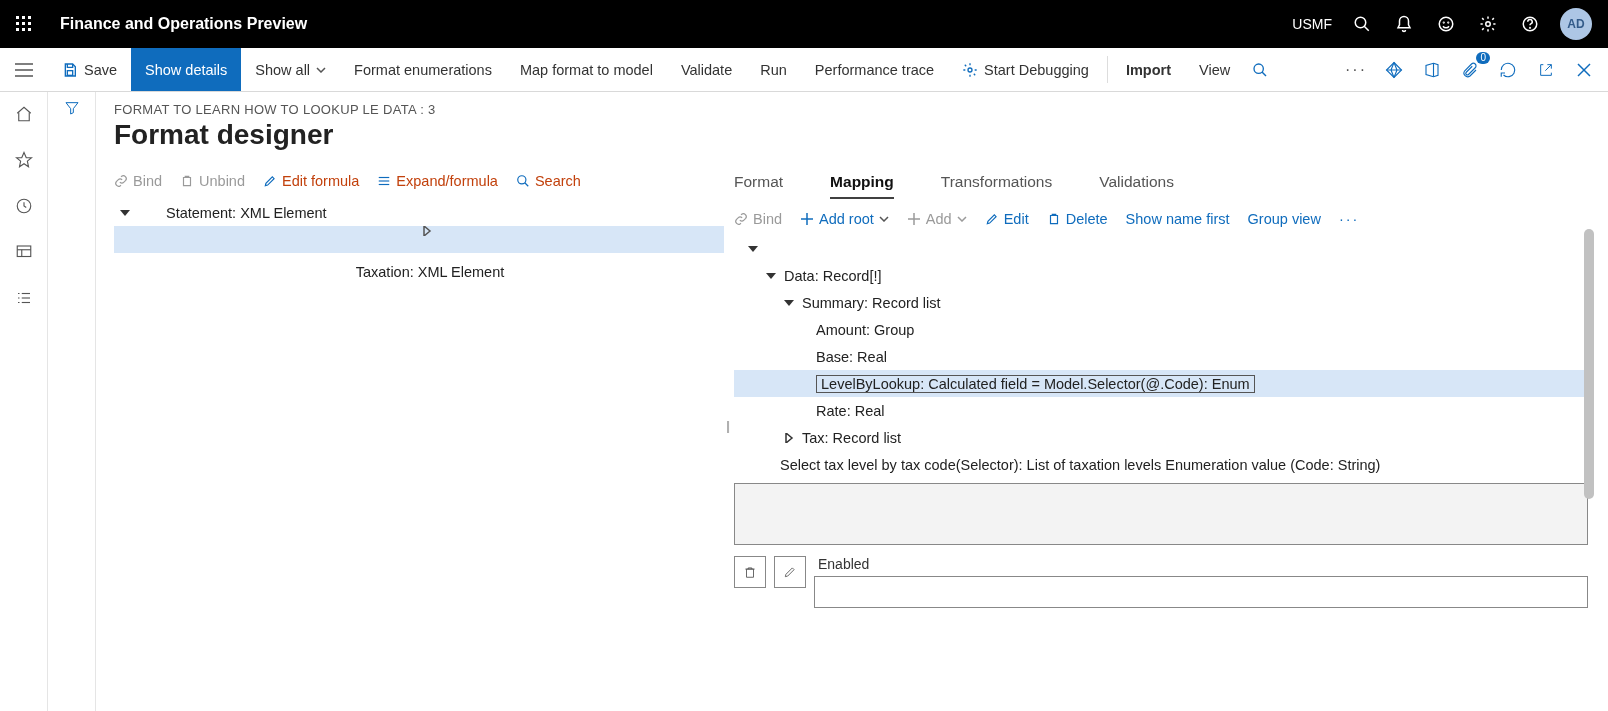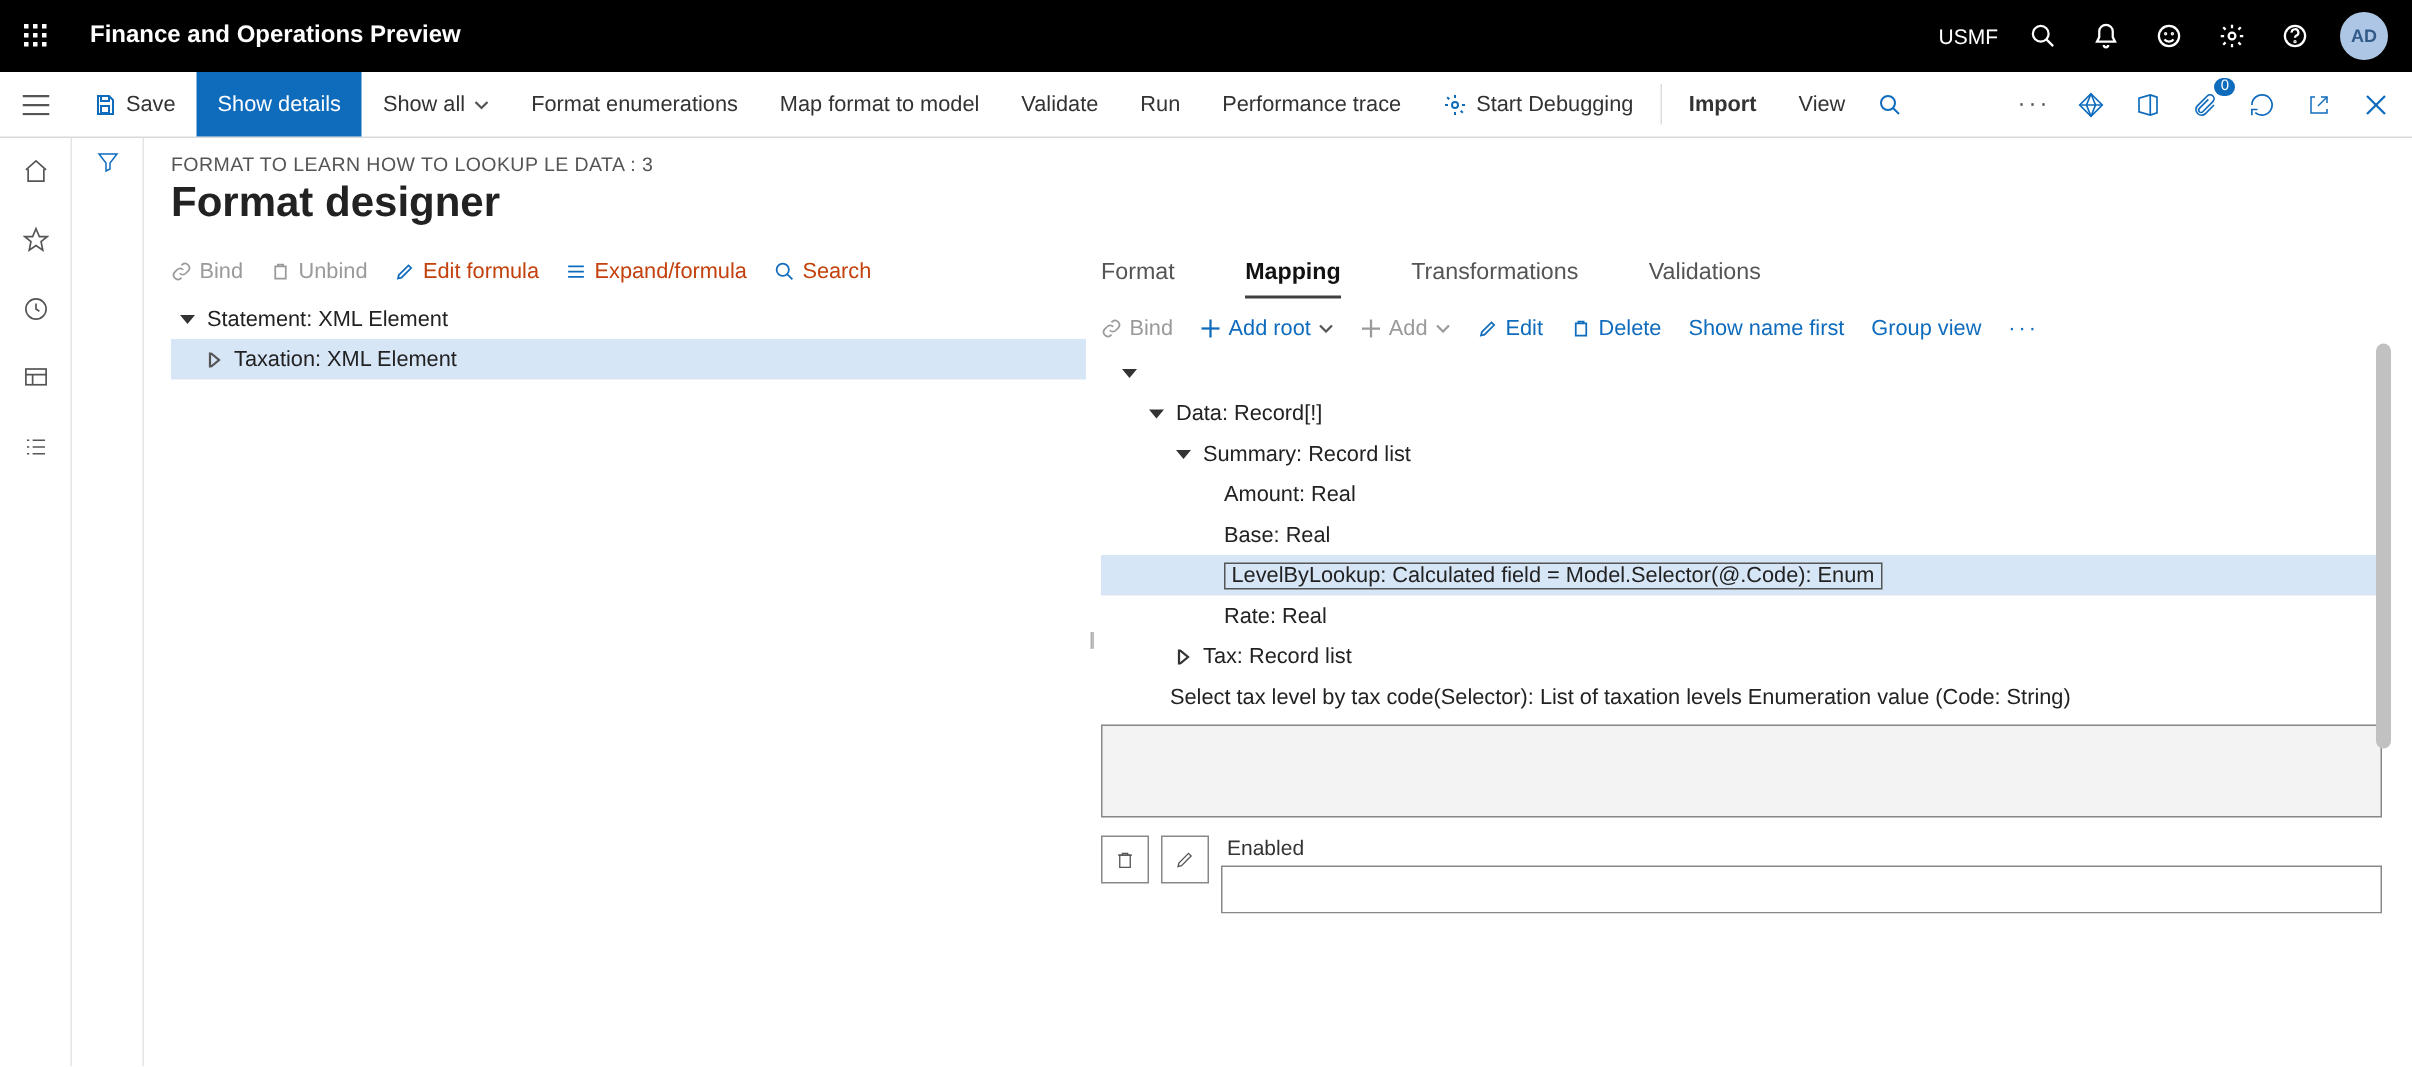--- a/index.html
+++ b/index.html
@@ -42,22 +42,22 @@
 .leftpanel { width: 610px; }
 .rightpanel { flex: 1; position: relative; }
 
 
 .ptoolbar { display: flex; align-items: center; gap: 18px; padding: 4px 0 10px 0; font-size: 14.5px; }
 .ptoolbar .tbtn { display: flex; align-items: center; gap: 5px; cursor: pointer; color: #c2410c; }
 .ptoolbar .tbtn.disabled { color: #9a9a9a; cursor: default; }
 
 
 .tree { font-size: 14.5px; color: #222; }
-.tree-row { display: flex; align-items: center; height: 27px; padding-left: 4px; }
-.tree-row.selected { background: #d7e6f7; }
+.tree-row { display: flex; align-items: center; height: 27px; padding-left: 4px; gap: 28px; }
+.tree-row.selected { background: #d7e6f7; flex-direction: column; }
 .twist { width: 14px; height: 14px; margin-right: 6px; display: inline-flex; align-items: center; justify-content: center; cursor: pointer; color: #333; }
 .indent1 { padding-left: 22px; }
 
 
 .tabs { display: flex; gap: 47px; font-size: 15.5px; color: #555; margin-bottom: 12px; padding-top: 4px; }
 .tab { cursor: pointer; padding-bottom: 6px; }
 .tab.active { color: #111; font-weight: 600; border-bottom: 2px solid #404040; }
 
 
 .rtoolbar { display: flex; align-items: center; gap: 18px; font-size: 14.5px; padding-bottom: 8px; }
@@ -439,21 +439,21 @@
           </div>
           <div class="mrow pad2">
             <span class="twist">
                 <svg width="10" height="10" viewBox="0 0 10 10" fill="#333">
                   <path d="M0 2l5 6 5-6z"></path>
                 </svg>
               </span>
             <span>Summary: Record list</span>
           </div>
           <div class="mrow pad3n">
-              <span>Amount: Real</span>
+              <span>Amount: Group</span>
             </div>
           <div class="mrow pad3n">
               <span>Base: Real</span>
             </div>
           <div class="mrow pad3n selected">
             <span class="boxed">LevelByLookup: Calculated field = Model.Selector(@.Code): Enum</span>
           </div>
           <div class="mrow pad3n">
               <span>Rate: Real</span>
             </div>

